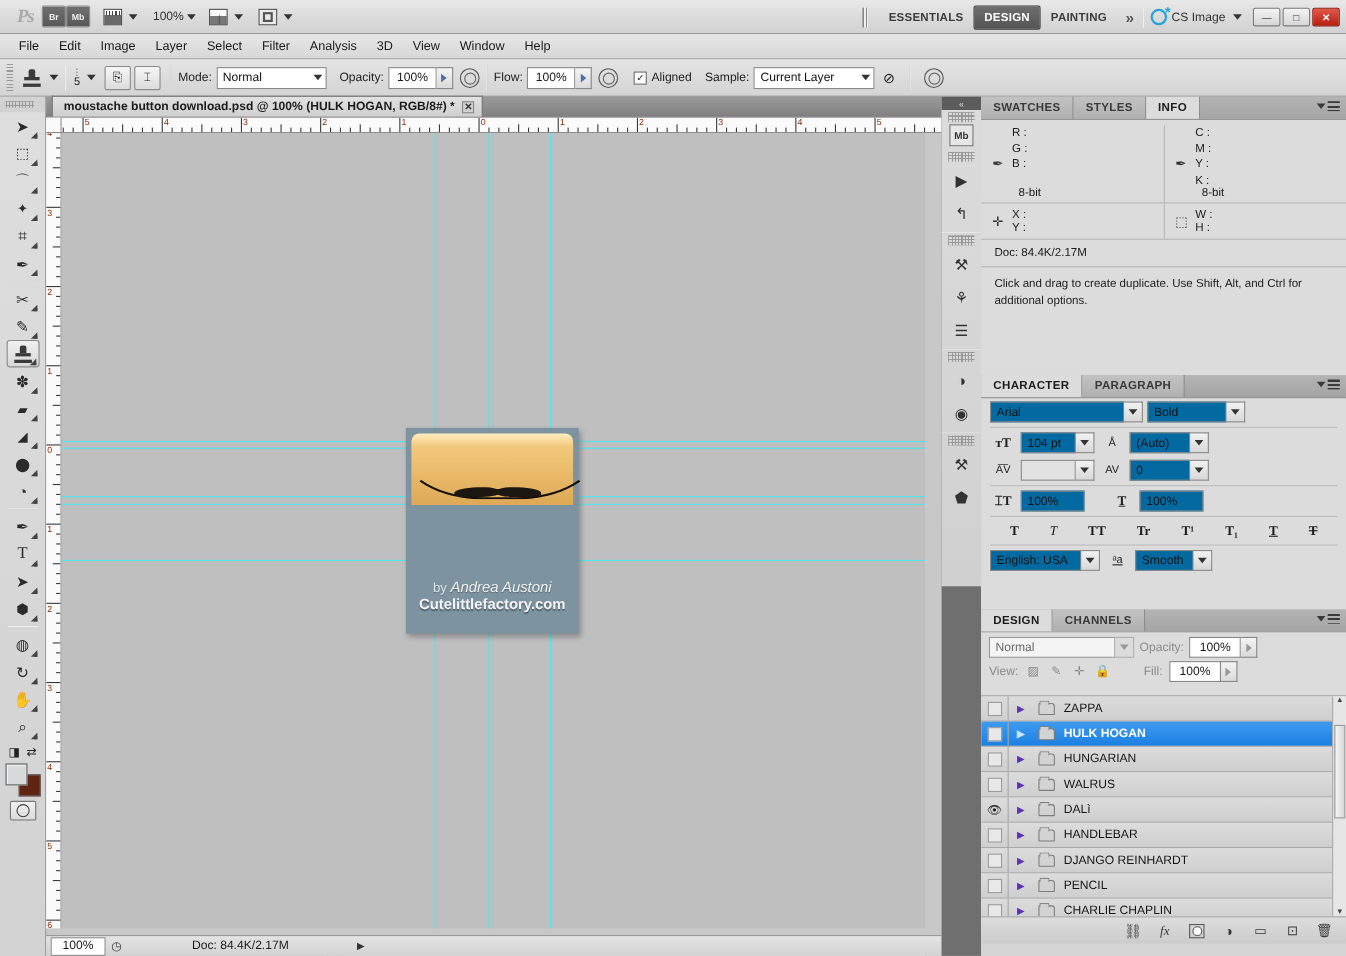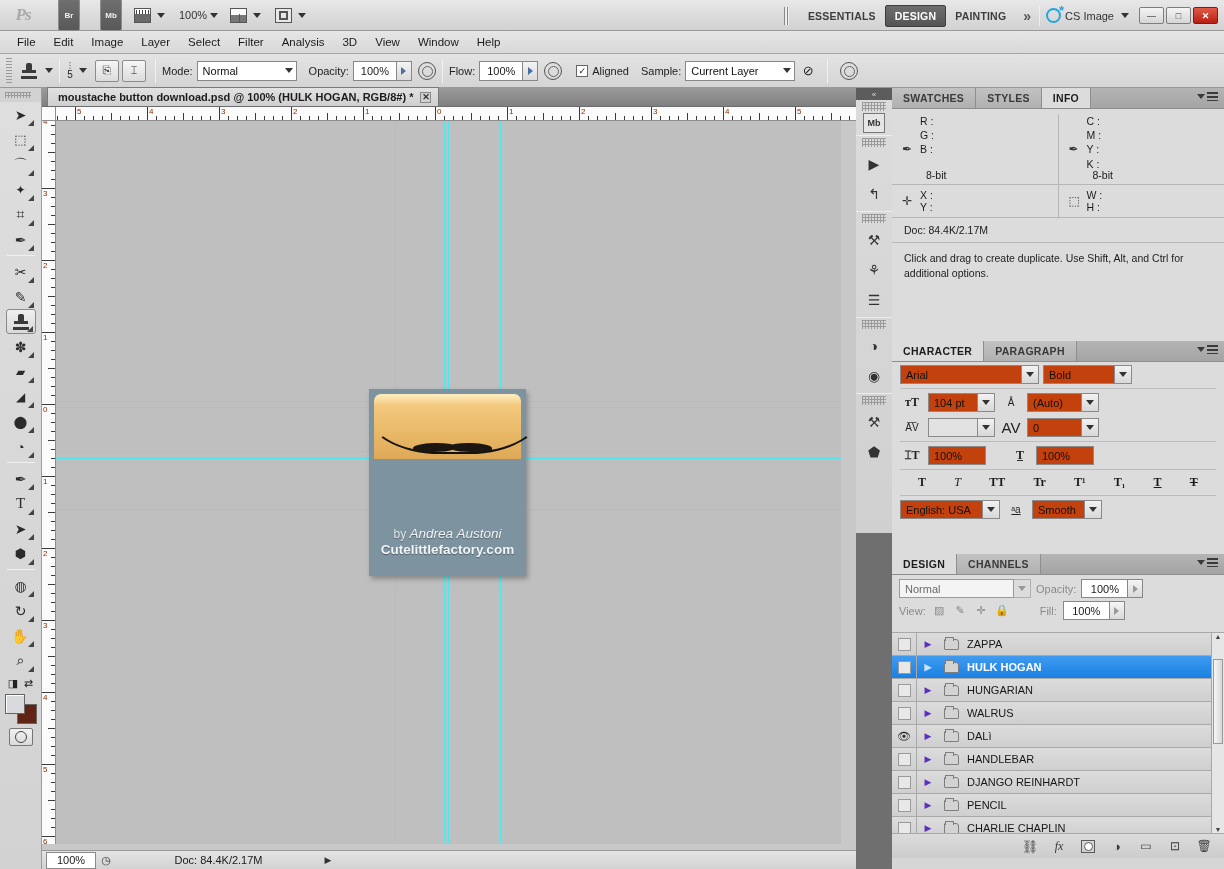--- a/index.html
+++ b/index.html
@@ -21,21 +21,21 @@
     border-bottom: 1px solid #9a9a9a;
     display: flex; align-items: center;
   }
   .ps-logo {
     width: 30px; height: 24px; margin-left: 8px;
     display: flex; align-items: center; justify-content: center;
     font: italic bold 17px "Liberation Serif", serif; color: #a9a9a9;
     letter-spacing: -1px;
   }
   .tb-btn {
-    width: 22px; height: 32px; margin-left: 20px;
+    width: 22px; height: 20px; margin-left: 0;
     border: 1px solid #8c8c8c; border-radius: 2px;
     background: linear-gradient(to bottom,#6f6f6f,#585858);
     color: #f0f0f0; font-size: 8px; font-weight: bold;
     display: flex; align-items: center; justify-content: center;
   }
   .tb-icon-group { display: flex; align-items: center; margin-left: 12px; gap: 3px; }
   .tb-sq {
     width: 17px; height: 15px; border: 1px solid #555;
     background: linear-gradient(to bottom,#fafafa 0 46%,#777 46% 100%);
     position: relative;
@@ -301,21 +301,21 @@
   .info-mid .info-half { align-items:center; height:100%; }
   .info-doc { height:25px; display:flex;align-items:center; padding-left:12px;
     font-size:10.5px; border-bottom:1px solid #b6b6b6; }
   .info-hint { padding:8px 12px; font-size:10.5px; line-height:1.45; color:#1c1c1c; }
 
   
   .char-panel { height:213px; }
   .char-row { display:flex; align-items:center; padding:3px 8px; gap:4px; }
   .char-div { height:1px; background:#bcbcbc; margin:1px 8px; }
   .cinput {
-    height:19px; border:1px solid #8a8a8a; background:#c2410c;
+    height:19px; border:1px solid #8a8a8a; background:#0369a1;
     display:flex; align-items:center; padding-left:5px; font-size:11px; color:#111;
   }
   .cdrop { width:17px;height:19px;border:1px solid #8a8a8a;border-left:none;
     background:linear-gradient(to bottom,#f2f2f2,#d8d8d8);display:flex;align-items:center;justify-content:center;}
   .cico { width:24px; font-size:12px; color:#222; display:flex;align-items:center;justify-content:center; }
   .tstyle-row { display:flex; align-items:center; justify-content:space-around; padding:4px 12px;
     font-size:12px; color:#1c1c1c; font-family:"Liberation Serif",serif; font-weight:bold;}
 
   
   .layers-panel { height:304px; position:relative; }
@@ -882,21 +882,21 @@
           </div>
         </div>
         <div class="char-row">
           <span class="cico" style="font-size:10px;">A͞V</span>
           <div style="display:flex;">
             <div class="cinput" style="width:50px;background:#e2e2e2;"></div>
             <div class="cdrop">
                 <span class="sel-caret" style="margin:0;"></span>
               </div>
           </div>
-          <span class="cico" style="font-size:15px;">AV</span>
+          <span class="cico" style="font-size:10px;">AV</span>
           <div style="display:flex;">
             <div class="cinput" style="width:55px;">0</div>
             <div class="cdrop">
                 <span class="sel-caret" style="margin:0;"></span>
               </div>
           </div>
         </div>
         <div class="char-div"></div>
         <div class="char-row">
           <span class="cico" style="font-family:'Liberation Serif',serif;font-weight:bold;">⌶T</span>

